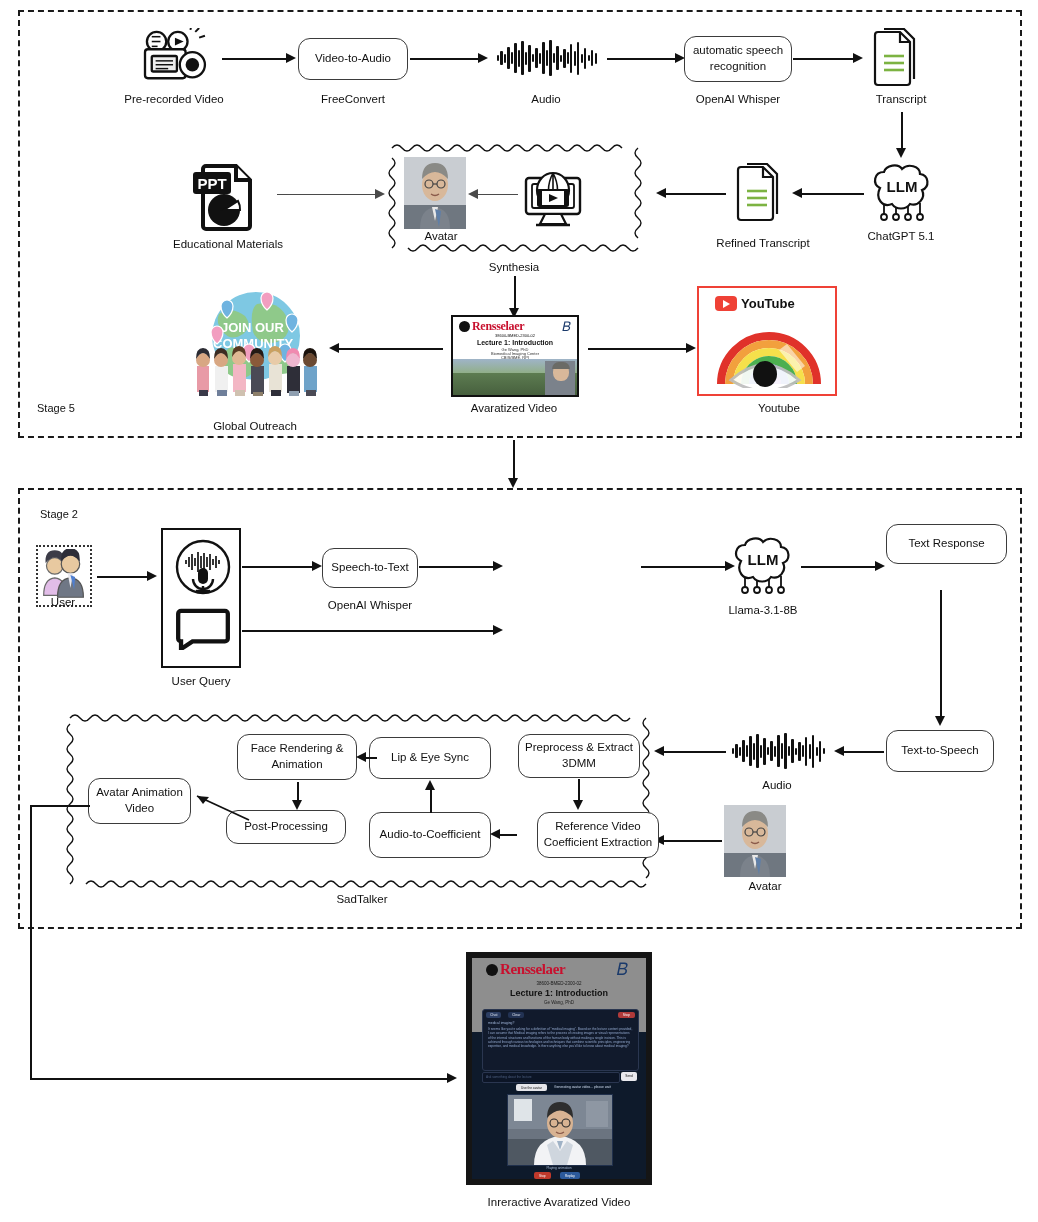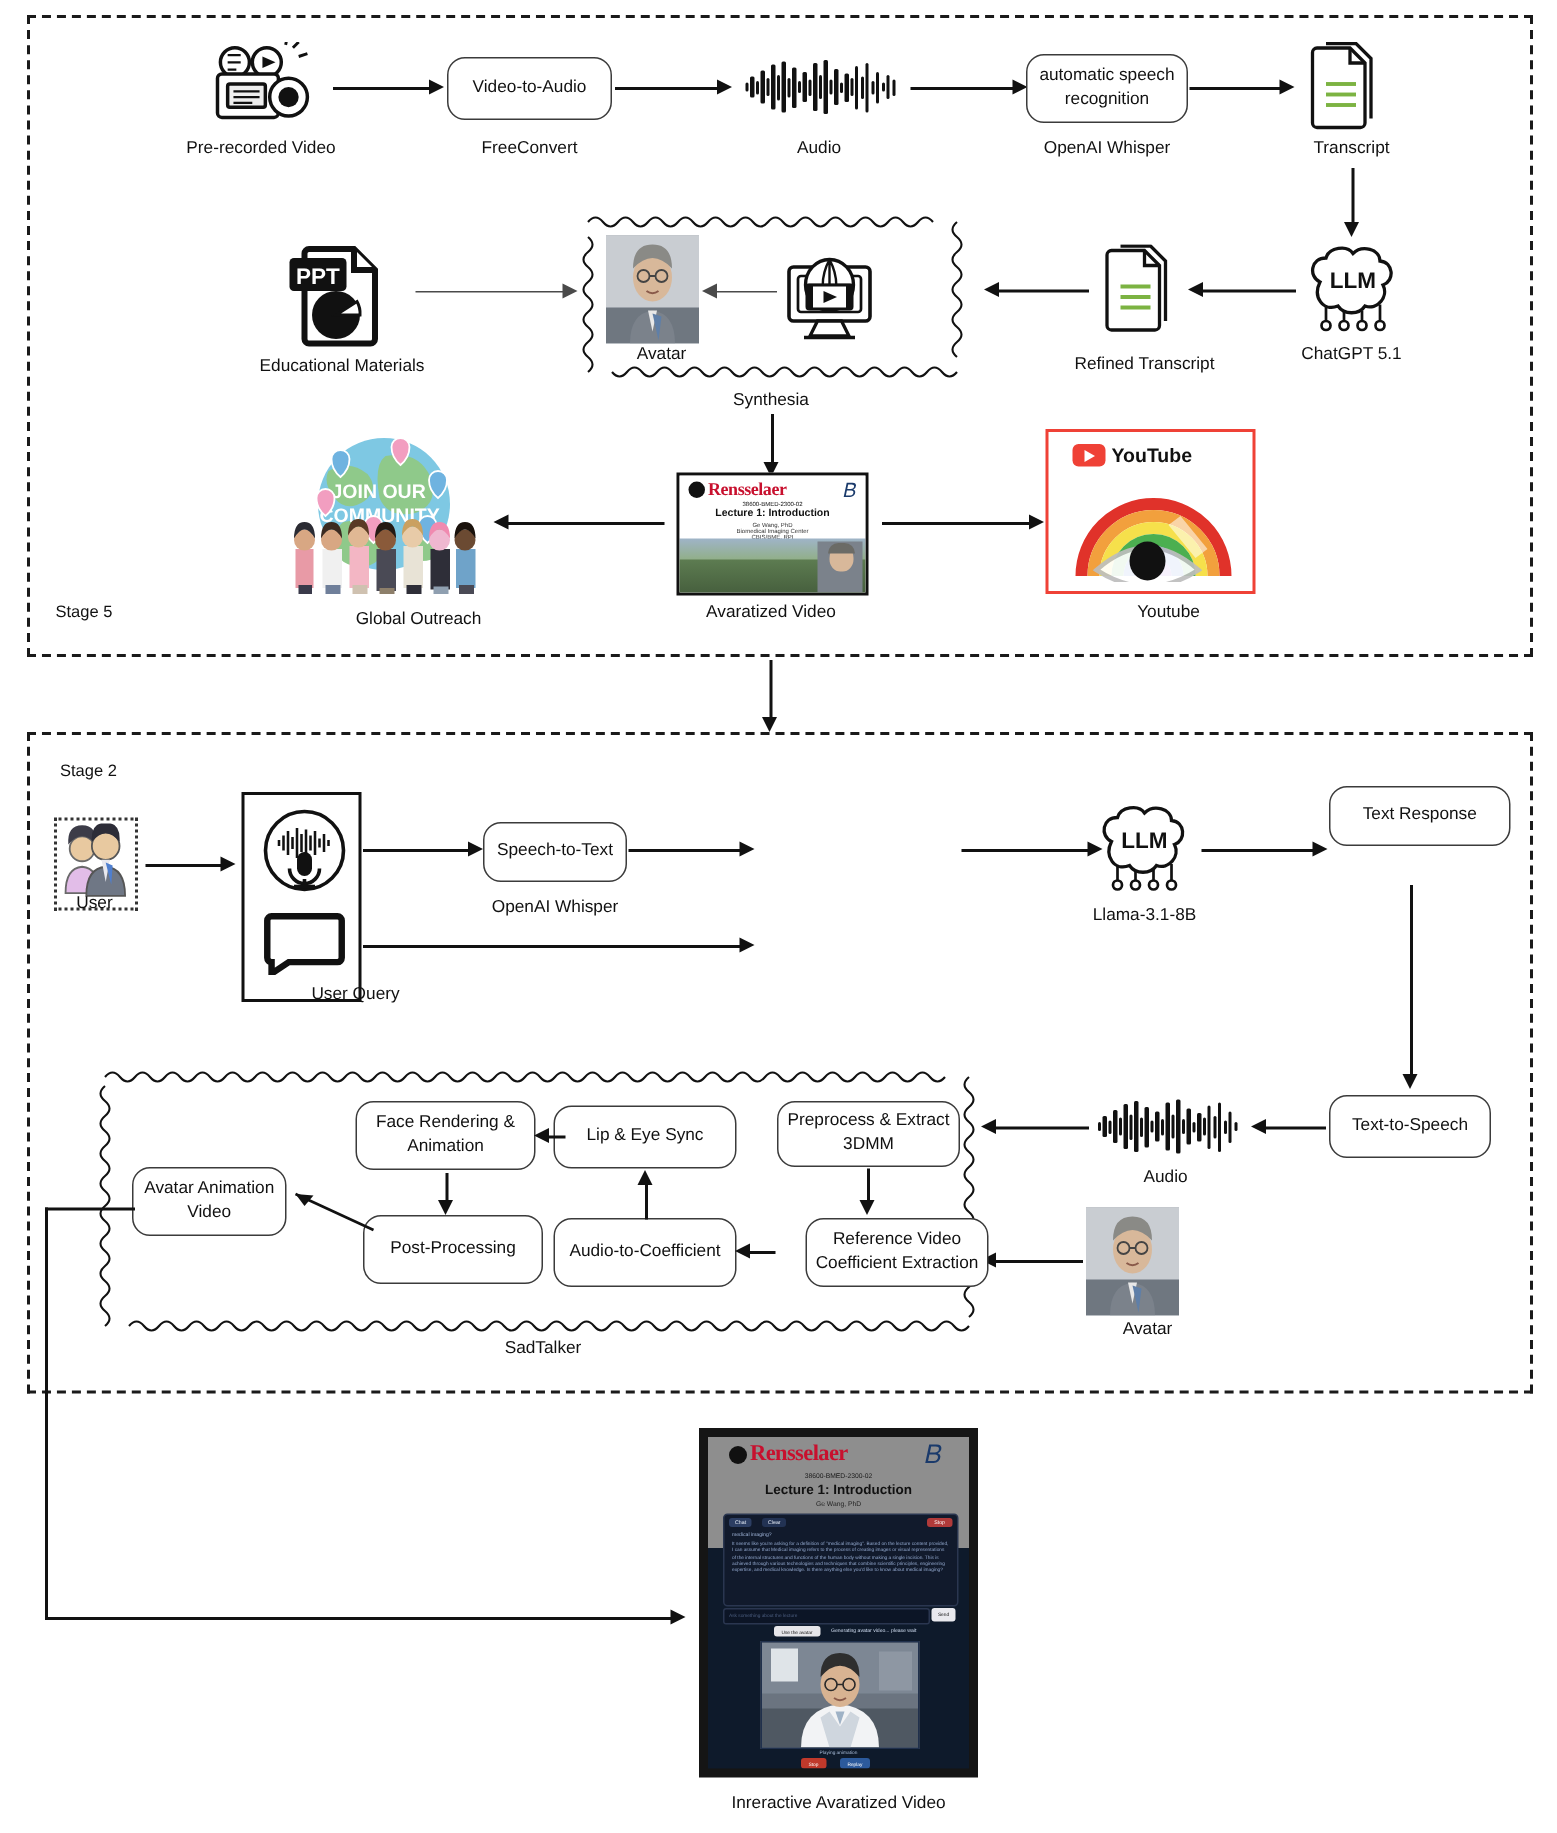--- a/index.html
+++ b/index.html
@@ -344,21 +344,21 @@
           </g>
         <g transform="translate(111,62)">
             <rect x="2" y="16" width="13" height="26" fill="#6fa3c9"></rect>
             <rect x="4" y="40" width="10" height="22" fill="#4a4a55"></rect>
             <circle cx="8" cy="10" r="7" fill="#6b4a32"></circle>
             <path d="M1 9 q7 -12 14 0 q0 -11 -7 -11 q-7 0 -7 11z" fill="#1a120c"></path>
           </g>
       </g>
     </svg>
   </div>
-  <div class="cap" style="left:255px;top:407px;margin-left:24px;">Global Outreach</div>
+  <div class="cap" style="left:255px;top:420px;">Global Outreach</div>
 
   <div class="ytbox" style="left:697px;top:286px;width:140px;height:110px;">
     <div class="abs" style="left:16px;top:8px;display:flex;align-items:center;gap:4px;">
       <span style="display:inline-block;width:22px;height:15px;border-radius:4px;background:#ef4136;position:relative;">
         <span style="position:absolute;left:8px;top:3.5px;border-top:4px solid transparent;border-bottom:4px solid transparent;border-left:7px solid #fff;"></span>
       </span>
       <span style="font-size:13px;font-weight:bold;color:#111;">YouTube</span>
     </div>
     <div class="abs" style="left:14px;top:38px;">
       <svg viewBox="0 0 112 62" width="112" height="62">
@@ -424,21 +424,21 @@
         <line x1="29" y1="48" x2="29" y2="53" stroke="#111" stroke-width="2.4"></line>
         <line x1="22" y1="53" x2="36" y2="53" stroke="#111" stroke-width="2.4"></line>
       </svg>
     </div>
     <div class="abs" style="left:13px;top:78px;">
       <svg viewBox="0 0 56 44" width="54" height="42">
         <path d="M5 3 h46 a3 3 0 0 1 3 3 v26 a3 3 0 0 1 -3 3 h-34 l-12 8 v-8 h-0 a3 3 0 0 1 -3 -3 v-26 a3 3 0 0 1 3 -3z" fill="#fff" stroke="#111" stroke-width="4.5"></path>
       </svg>
     </div>
   </div>
-  <div class="cap" style="left:201px;top:657px;margin-left:36px;">User Query</div>
+  <div class="cap" style="left:201px;top:675px;">User Query</div>
 
   <div class="ln hline" style="left:242px;top:566px;width:72px;"></div>
   <div class="arrow ar-r" style="left:312px;top:561px;"></div>
 
   <div class="node" style="left:322px;top:548px;width:96px;height:40px;">Speech-to-Text</div>
   <div class="cap" style="left:370px;top:599px;">OpenAI Whisper</div>
 
   <div class="ln hline" style="left:419px;top:566px;width:76px;"></div>
   <div class="arrow ar-r" style="left:493px;top:561px;"></div>
 
@@ -546,21 +546,21 @@
                M4 172 q6 -5 0 -10 q-6 -5 0 -10 q6 -5 0 -10 q-6 -5 0 -10 q6 -5 0 -10 q-6 -5 0 -10 q6 -5 0 -10 q-6 -5 0 -10 q6 -5 0 -10 q-6 -5 0 -10 q6 -5 0 -10 q-6 -5 0 -10 q6 -5 0 -10 q-6 -5 0 -10 q6 -5 0 -10 q-6 -5 0 -10" fill="none" stroke="#111" stroke-width="1.4"></path>
     </svg>
   </div>
   <div class="cap" style="left:362px;top:893px;">SadTalker</div>
 
   <div class="node" style="left:518px;top:734px;width:122px;height:44px;">Preprocess &amp; Extract 3DMM</div>
   <div class="node" style="left:537px;top:812px;width:122px;height:46px;">Reference Video Coefficient Extraction</div>
   <div class="node" style="left:369px;top:737px;width:122px;height:42px;">Lip &amp; Eye Sync</div>
   <div class="node" style="left:369px;top:812px;width:122px;height:46px;">Audio-to-Coefficient</div>
   <div class="node" style="left:237px;top:734px;width:120px;height:46px;">Face Rendering &amp; Animation</div>
-  <div class="node" style="left:242px;top:810px;width:120px;height:46px;">Post-Processing</div>
+  <div class="node" style="left:226px;top:810px;width:120px;height:34px;">Post-Processing</div>
   <div class="node" style="left:88px;top:778px;width:103px;height:46px;">Avatar Animation Video</div>
 
   <div class="ln vline" style="left:578px;top:779px;height:24px;"></div>
   <div class="arrow ar-d" style="left:573px;top:800px;"></div>
 
   <div class="ln hline" style="left:497px;top:834px;width:20px;"></div>
   <div class="arrow ar-l" style="left:490px;top:829px;"></div>
 
   <div class="ln vline" style="left:430px;top:787px;height:26px;"></div>
   <div class="arrow ar-u" style="left:425px;top:780px;"></div>

